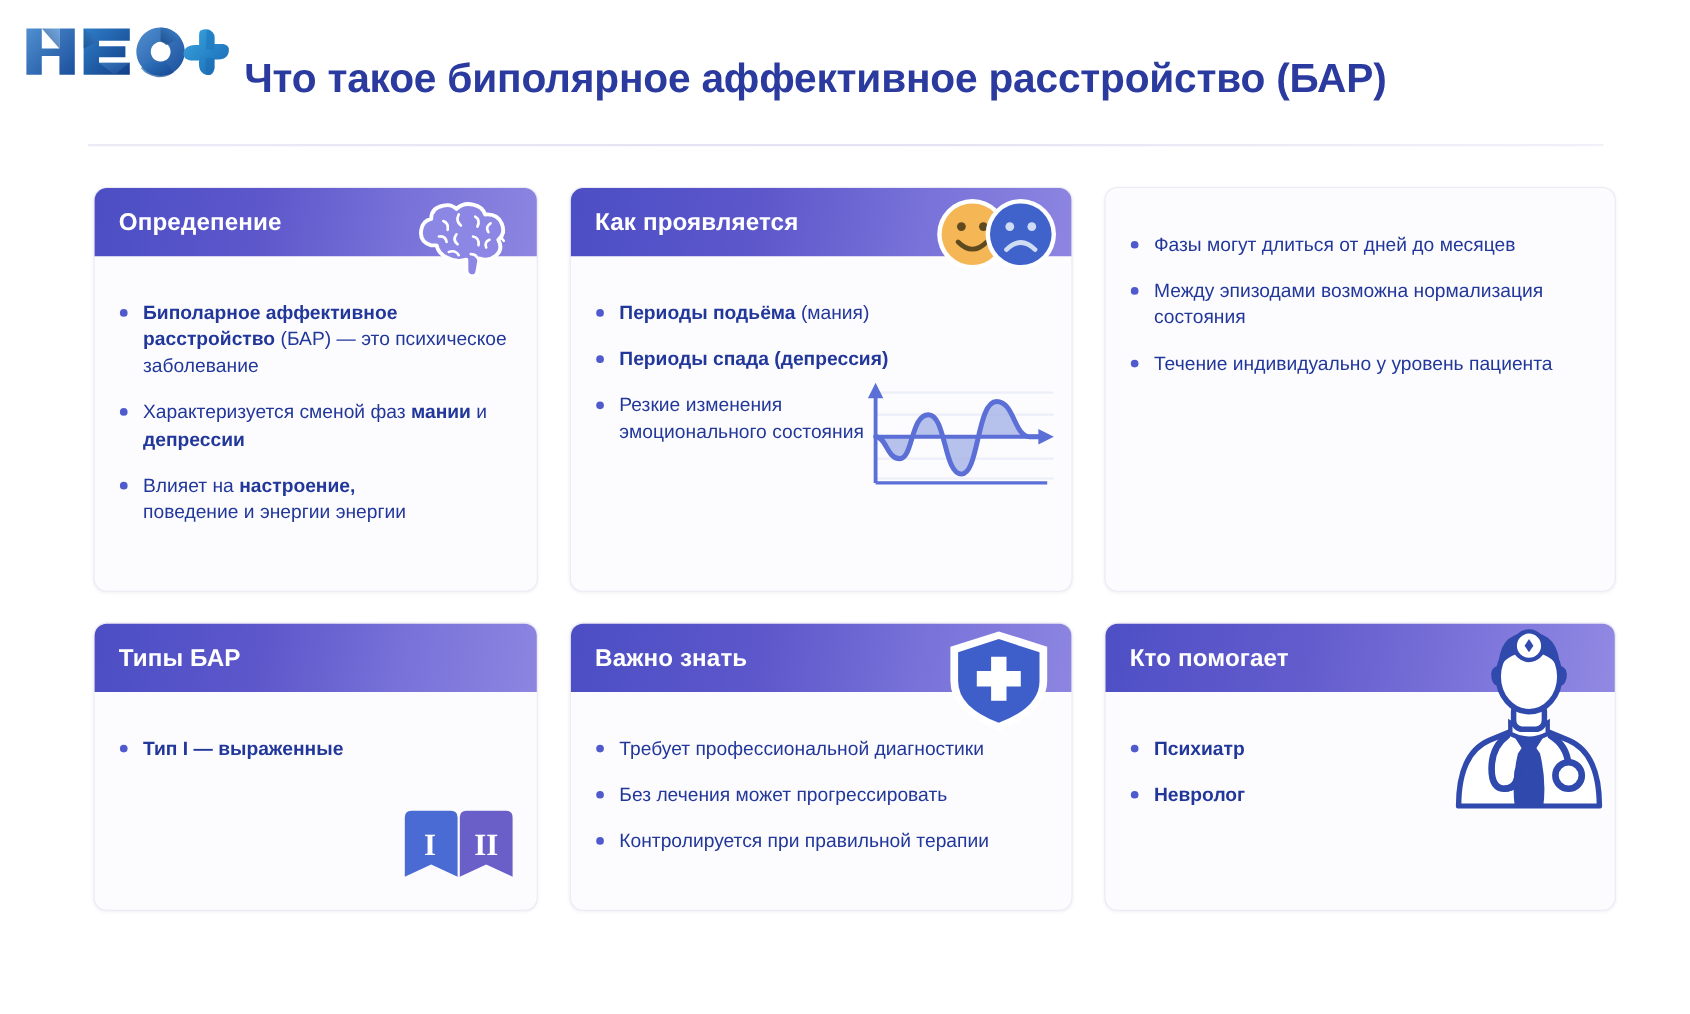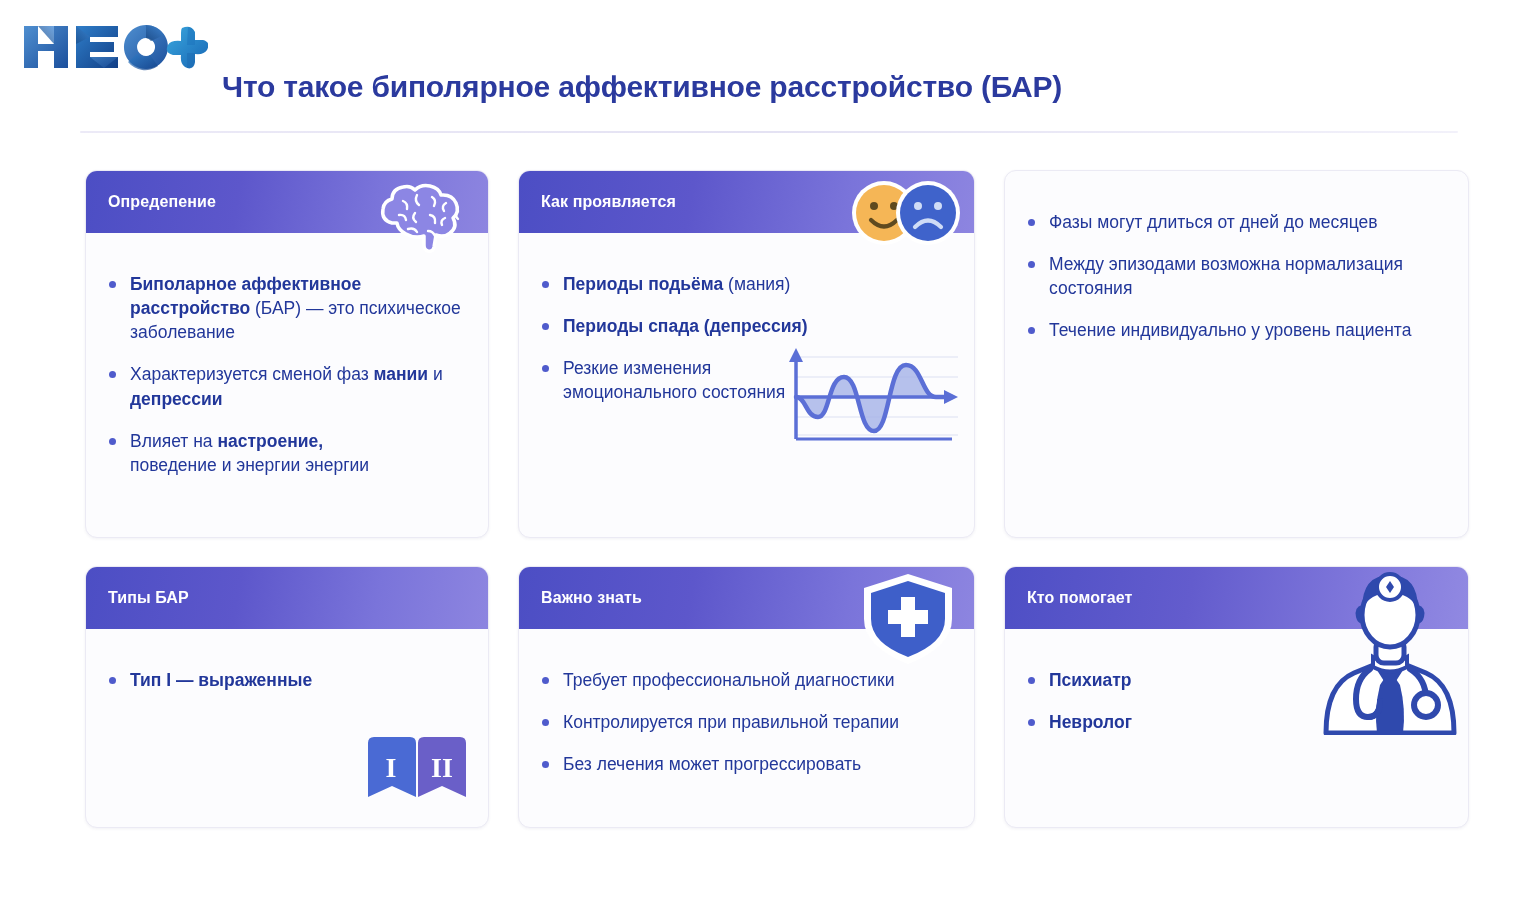--- a/index.html
+++ b/index.html
@@ -23,22 +23,22 @@
   .logo {
     position: absolute;
     left: 18px;
     top: 18px;
     width: 190px;
     height: 58px;
   }
   .page-title {
     position: absolute;
     left: 222px;
-    top: 70px;
-    font-size: 30px;
+    top: 51px;
+    font-size: 37px;
     font-weight: bold;
     color: #2b3a9e;
     letter-spacing: -0.2px;
     white-space: nowrap;
   }
   .title-divider {
     position: absolute;
     left: 80px;
     top: 131px;
     width: 1378px;
@@ -77,21 +77,21 @@
     display: flex;
     align-items: center;
     overflow: visible;
   }
   .card-head.head-wide {
     background: linear-gradient(100deg, #4e4fc5 0%, #635ccd 40%, #8179dc 78%, #9189e2 100%);
   }
   .card-title {
     margin-left: 22px;
     color: #ffffff;
-    font-size: 16px;
+    font-size: 22px;
     font-weight: bold;
     letter-spacing: 0.1px;
     white-space: nowrap;
   }
   .card-body {
     padding: 39px 20px 10px 20px;
   }
 
   
   ul.bullets {
@@ -331,22 +331,22 @@
         <svg viewBox="0 0 104 96" width="104" height="96" aria-hidden="true">
           <path d="M52,3 L96,17 L96,48 q0,28 -44,45 q-44,-17 -44,-45 L8,17 z" fill="#ffffff"></path>
           <path d="M52,10 L89,22 L89,48 q0,24 -37,38 q-37,-14 -37,-38 L15,22 z" fill="#3e5fc9"></path>
           <path d="M45,26 l14,0 0,13 13,0 0,14 -13,0 0,13 -14,0 0,-13 -13,0 0,-14 13,0 z" fill="#ffffff"></path>
         </svg>
       </span>
     </div>
     <div class="card-body">
       <ul class="bullets list-loose">
         <li>Требует профессиональной диагностики</li>
+        <li>Без лечения может прогрессировать</li>
         <li>Контролируется при правильной терапии</li>
-        <li>Без лечения может прогрессировать</li>
       </ul>
     </div>
   </div>
 
   <div class="card">
     <div class="card-head head-wide">
       <span class="card-title">Кто помогает</span>
       <span class="head-icon icon-doctor">
         <svg viewBox="0 0 140 170" width="140" height="170" aria-hidden="true">
 

